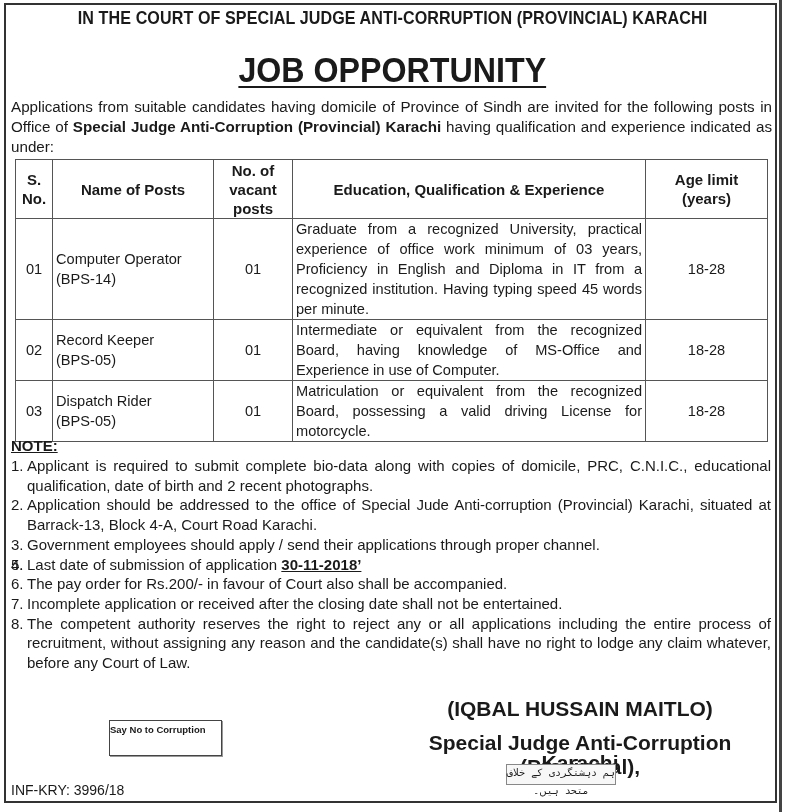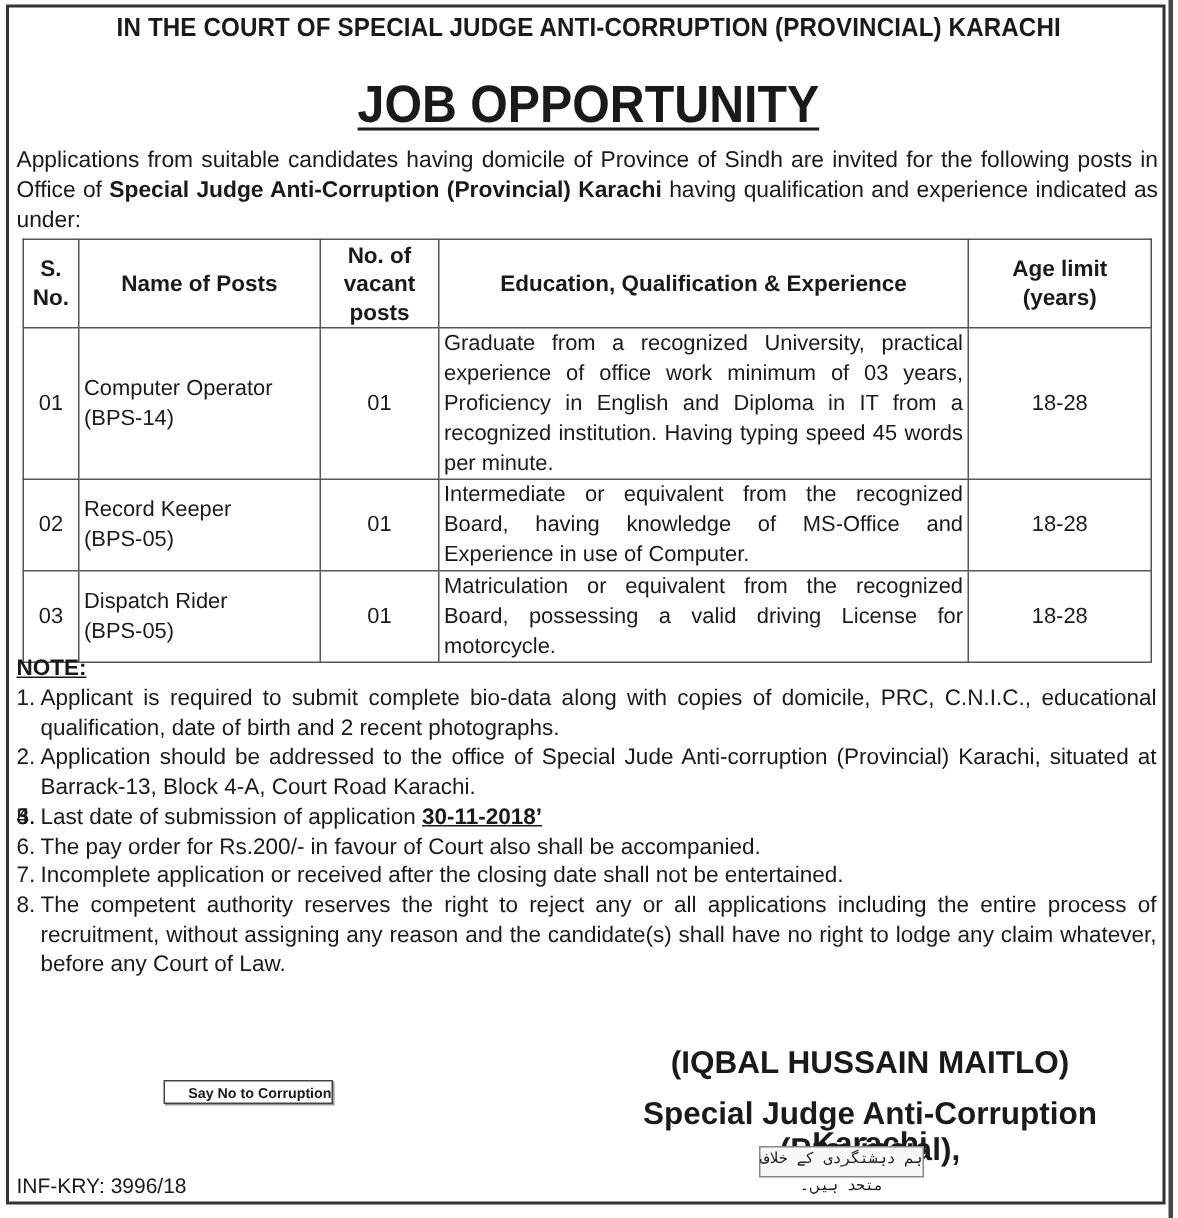--- a/index.html
+++ b/index.html
@@ -29,22 +29,22 @@
   td.c-edu { text-align-last: left; }
   .row1 td { height: 100px; }
   .row2 td, .row3 td { height: 60px; }
   .note-title { position: absolute; left: 11px; top: 437px; font-weight: bold; font-size: 15px;
                 text-decoration: underline; }
   .notes { position: absolute; left: 11px; top: 456px; width: 760px; margin: 0; padding: 0; list-style: none;
            font-size: 15px; line-height: 19.7px; }
   .notes li { position: relative; padding-left: 16px; text-align: justify; }
   .notes li .num { position: absolute; left: 0; top: 0; }
   .notes li b { text-decoration: underline; }
-  .say-no { position: absolute; left: 109px; top: 720px; width: 113px; height: 16px; border: 1.5px solid #444;
-            box-sizing: border-box; font-size: 9.5px; font-weight: bold; text-align: right; line-height: 17px;
+  .say-no { position: absolute; left: 109px; top: 720px; width: 113px; height: 36px; border: 1.5px solid #444;
+            box-sizing: border-box; font-size: 9.5px; font-weight: bold; text-align: left; line-height: 17px;
             box-shadow: 1px 1px 0 #999; }
   .sig { position: absolute; left: 380px; width: 400px; text-align: center; font-weight: bold; font-size: 21px; }
   .sig1 { top: 697px; }
   .sig2 { top: 719px; margin-top: 12px; }
   .sig3 { top: 741px; margin-top: 10px; }
   .urdu-box { position: absolute; left: 506px; top: 764px; width: 108px; height: 19px; border: 1px solid #888;
               font-size: 10px; text-align: center; line-height: 18px; direction: rtl;
               font-family: Liberation Mono, monospace; background: #f7f7f7; }
   .ref { position: absolute; left: 11px; top: 782px; font-size: 14px; }
 </style>
@@ -102,21 +102,21 @@
       <td class="c-edu">Matriculation or equivalent from the recognized Board, possessing a valid driving License for motorcycle.</td>
       <td class="c-age">18-28</td>
     </tr>
   </tbody>
 </table>
 
 <div class="note-title">NOTE:</div>
 <ol class="notes">
   <li><span class="num">1.</span><span>Applicant is required to submit complete bio-data along with copies of domicile, PRC, C.N.I.C., educational qualification, date of birth and 2 recent photographs.</span></li>
   <li><span class="num">2.</span><span>Application should be addressed to the office of Special Jude Anti-corruption (Provincial) Karachi, situated at Barrack-13, Block 4-A, Court Road Karachi.</span></li>
-  <li><span class="num">3.</span></li>
+  <li><span class="num">3.</span><span>Government employees should apply / send their applications through proper channel.</span></li>
   <li><span class="num">4.</span></li>
   <li><span class="num">5.</span><span>Last date of submission of application </span><b>30-11-2018’</b></li>
   <li><span class="num">6.</span><span>The pay order for Rs.200/- in favour of Court also shall be accompanied.</span></li>
   <li><span class="num">7.</span><span> Incomplete application or received after the closing date shall not be entertained.</span></li>
   <li><span class="num">8.</span><span>The competent authority reserves the right to reject any or all applications including the entire process of recruitment, without assigning any reason and the candidate(s) shall have no right to lodge any claim whatever, before any Court of Law.</span></li>
 </ol>
 
 <div class="say-no">Say No to Corruption</div>
 
 <div class="sig sig1">(IQBAL HUSSAIN MAITLO)</div>

